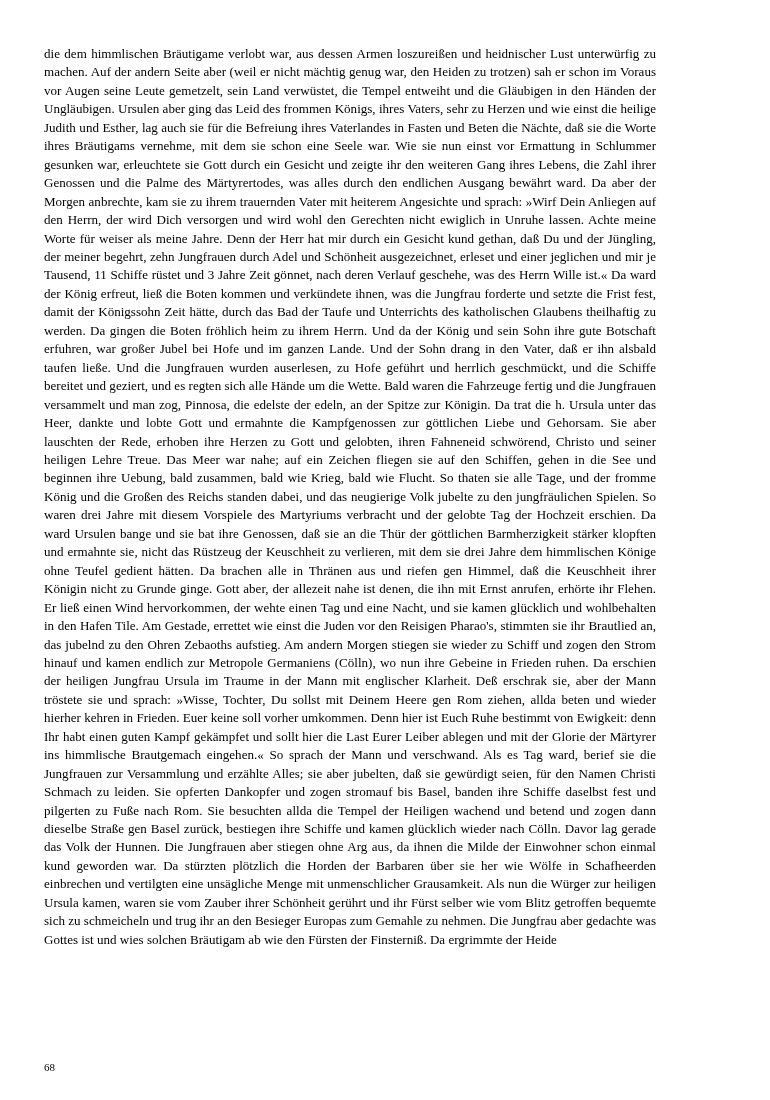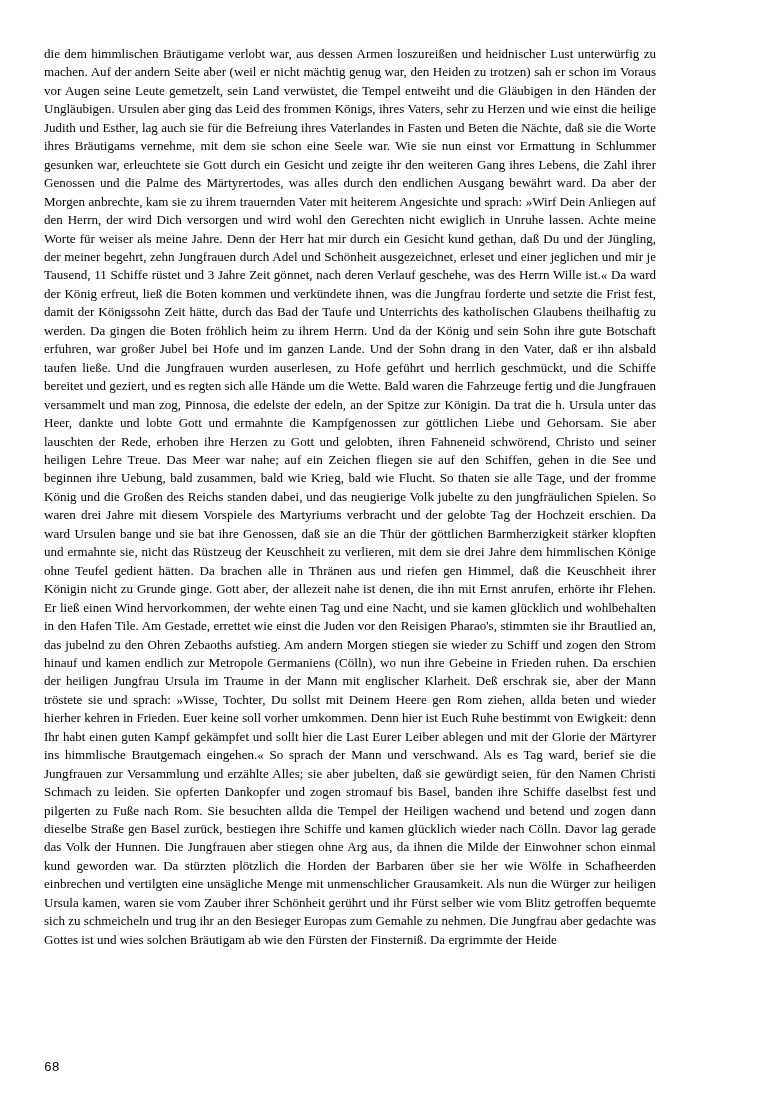--- a/index.html
+++ b/index.html
@@ -32,22 +32,22 @@
     color: #000000;
   }
   .body-text p {
     margin: 0;
     text-indent: 0;
   }
   .page-number {
     position: absolute;
     left: 44px;
     top: 1050px;
-    font-family: Liberation Mono, monospace;
-    font-size: 13px;
+    font-family: Liberation Serif, serif;
+    font-size: 11px;
     line-height: 11px;
     color: #000000;
   }
 </style>
 </head>
 <body>
 
 <div class="page">
   <div class="body-text">
     <p>die dem himmlischen Bräutigame verlobt war, aus dessen Armen loszureißen und heidnischer Lust unterwürfig zu machen. Auf der andern Seite aber (weil er nicht mächtig genug war, den Heiden zu trotzen) sah er schon im Voraus vor Augen seine Leute gemetzelt, sein Land verwüstet, die Tempel entweiht und die Gläubigen in den Händen der Ungläubigen. Ursulen aber ging das Leid des frommen Königs, ihres Vaters, sehr zu Herzen und wie einst die heilige Judith und Esther, lag auch sie für die Befreiung ihres Vaterlandes in Fasten und Beten die Nächte, daß sie die Worte ihres Bräutigams vernehme, mit dem sie schon eine Seele war. Wie sie nun einst vor Ermattung in Schlummer gesunken war, erleuchtete sie Gott durch ein Gesicht und zeigte ihr den weiteren Gang ihres Lebens, die Zahl ihrer Genossen und die Palme des Märtyrertodes, was alles durch den endlichen Ausgang bewährt ward. Da aber der Morgen anbrechte, kam sie zu ihrem trauernden Vater mit heiterem Angesichte und sprach: »Wirf Dein Anliegen auf den Herrn, der wird Dich versorgen und wird wohl den Gerechten nicht ewiglich in Unruhe lassen. Achte meine Worte für weiser als meine Jahre. Denn der Herr hat mir durch ein Gesicht kund gethan, daß Du und der Jüngling, der meiner begehrt, zehn Jungfrauen durch Adel und Schönheit ausgezeichnet, erleset und einer jeglichen und mir je Tausend, 11 Schiffe rüstet und 3 Jahre Zeit gönnet, nach deren Verlauf geschehe, was des Herrn Wille ist.« Da ward der König erfreut, ließ die Boten kommen und verkündete ihnen, was die Jungfrau forderte und setzte die Frist fest, damit der Königssohn Zeit hätte, durch das Bad der Taufe und Unterrichts des katholischen Glaubens theilhaftig zu werden. Da gingen die Boten fröhlich heim zu ihrem Herrn. Und da der König und sein Sohn ihre gute Botschaft erfuhren, war großer Jubel bei Hofe und im ganzen Lande. Und der Sohn drang in den Vater, daß er ihn alsbald taufen ließe. Und die Jungfrauen wurden auserlesen, zu Hofe geführt und herrlich geschmückt, und die Schiffe bereitet und geziert, und es regten sich alle Hände um die Wette. Bald waren die Fahrzeuge fertig und die Jungfrauen versammelt und man zog, Pinnosa, die edelste der edeln, an der Spitze zur Königin. Da trat die h. Ursula unter das Heer, dankte und lobte Gott und ermahnte die Kampfgenossen zur göttlichen Liebe und Gehorsam. Sie aber lauschten der Rede, erhoben ihre Herzen zu Gott und gelobten, ihren Fahneneid schwörend, Christo und seiner heiligen Lehre Treue. Das Meer war nahe; auf ein Zeichen fliegen sie auf den Schiffen, gehen in die See und beginnen ihre Uebung, bald zusammen, bald wie Krieg, bald wie Flucht. So thaten sie alle Tage, und der fromme König und die Großen des Reichs standen dabei, und das neugierige Volk jubelte zu den jungfräulichen Spielen. So waren drei Jahre mit diesem Vorspiele des Martyriums verbracht und der gelobte Tag der Hochzeit erschien. Da ward Ursulen bange und sie bat ihre Genossen, daß sie an die Thür der göttlichen Barmherzigkeit stärker klopften und ermahnte sie, nicht das Rüstzeug der Keuschheit zu verlieren, mit dem sie drei Jahre dem himmlischen Könige ohne Teufel gedient hätten. Da brachen alle in Thränen aus und riefen gen Himmel, daß die Keuschheit ihrer Königin nicht zu Grunde ginge. Gott aber, der allezeit nahe ist denen, die ihn mit Ernst anrufen, erhörte ihr Flehen. Er ließ einen Wind hervorkommen, der wehte einen Tag und eine Nacht, und sie kamen glücklich und wohlbehalten in den Hafen Tile. Am Gestade, errettet wie einst die Juden vor den Reisigen Pharao's, stimmten sie ihr Brautlied an, das jubelnd zu den Ohren Zebaoths aufstieg. Am andern Morgen stiegen sie wieder zu Schiff und zogen den Strom hinauf und kamen endlich zur Metropole Germaniens (Cölln), wo nun ihre Gebeine in Frieden ruhen. Da erschien der heiligen Jungfrau Ursula im Traume in der Mann mit englischer Klarheit. Deß erschrak sie, aber der Mann tröstete sie und sprach: »Wisse, Tochter, Du sollst mit Deinem Heere gen Rom ziehen, allda beten und wieder hierher kehren in Frieden. Euer keine soll vorher umkommen. Denn hier ist Euch Ruhe bestimmt von Ewigkeit: denn Ihr habt einen guten Kampf gekämpfet und sollt hier die Last Eurer Leiber ablegen und mit der Glorie der Märtyrer ins himmlische Brautgemach eingehen.« So sprach der Mann und verschwand. Als es Tag ward, berief sie die Jungfrauen zur Versammlung und erzählte Alles; sie aber jubelten, daß sie gewürdigt seien, für den Namen Christi Schmach zu leiden. Sie opferten Dankopfer und zogen stromauf bis Basel, banden ihre Schiffe daselbst fest und pilgerten zu Fuße nach Rom. Sie besuchten allda die Tempel der Heiligen wachend und betend und zogen dann dieselbe Straße gen Basel zurück, bestiegen ihre Schiffe und kamen glücklich wieder nach Cölln. Davor lag gerade das Volk der Hunnen. Die Jungfrauen aber stiegen ohne Arg aus, da ihnen die Milde der Einwohner schon einmal kund geworden war. Da stürzten plötzlich die Horden der Barbaren über sie her wie Wölfe in Schafheerden einbrechen und vertilgten eine unsägliche Menge mit unmenschlicher Grausamkeit. Als nun die Würger zur heiligen Ursula kamen, waren sie vom Zauber ihrer Schönheit gerührt und ihr Fürst selber wie vom Blitz getroffen bequemte sich zu schmeicheln und trug ihr an den Besieger Europas zum Gemahle zu nehmen. Die Jungfrau aber gedachte was Gottes ist und wies solchen Bräutigam ab wie den Fürsten der Finsterniß. Da ergrimmte der Heide</p>

